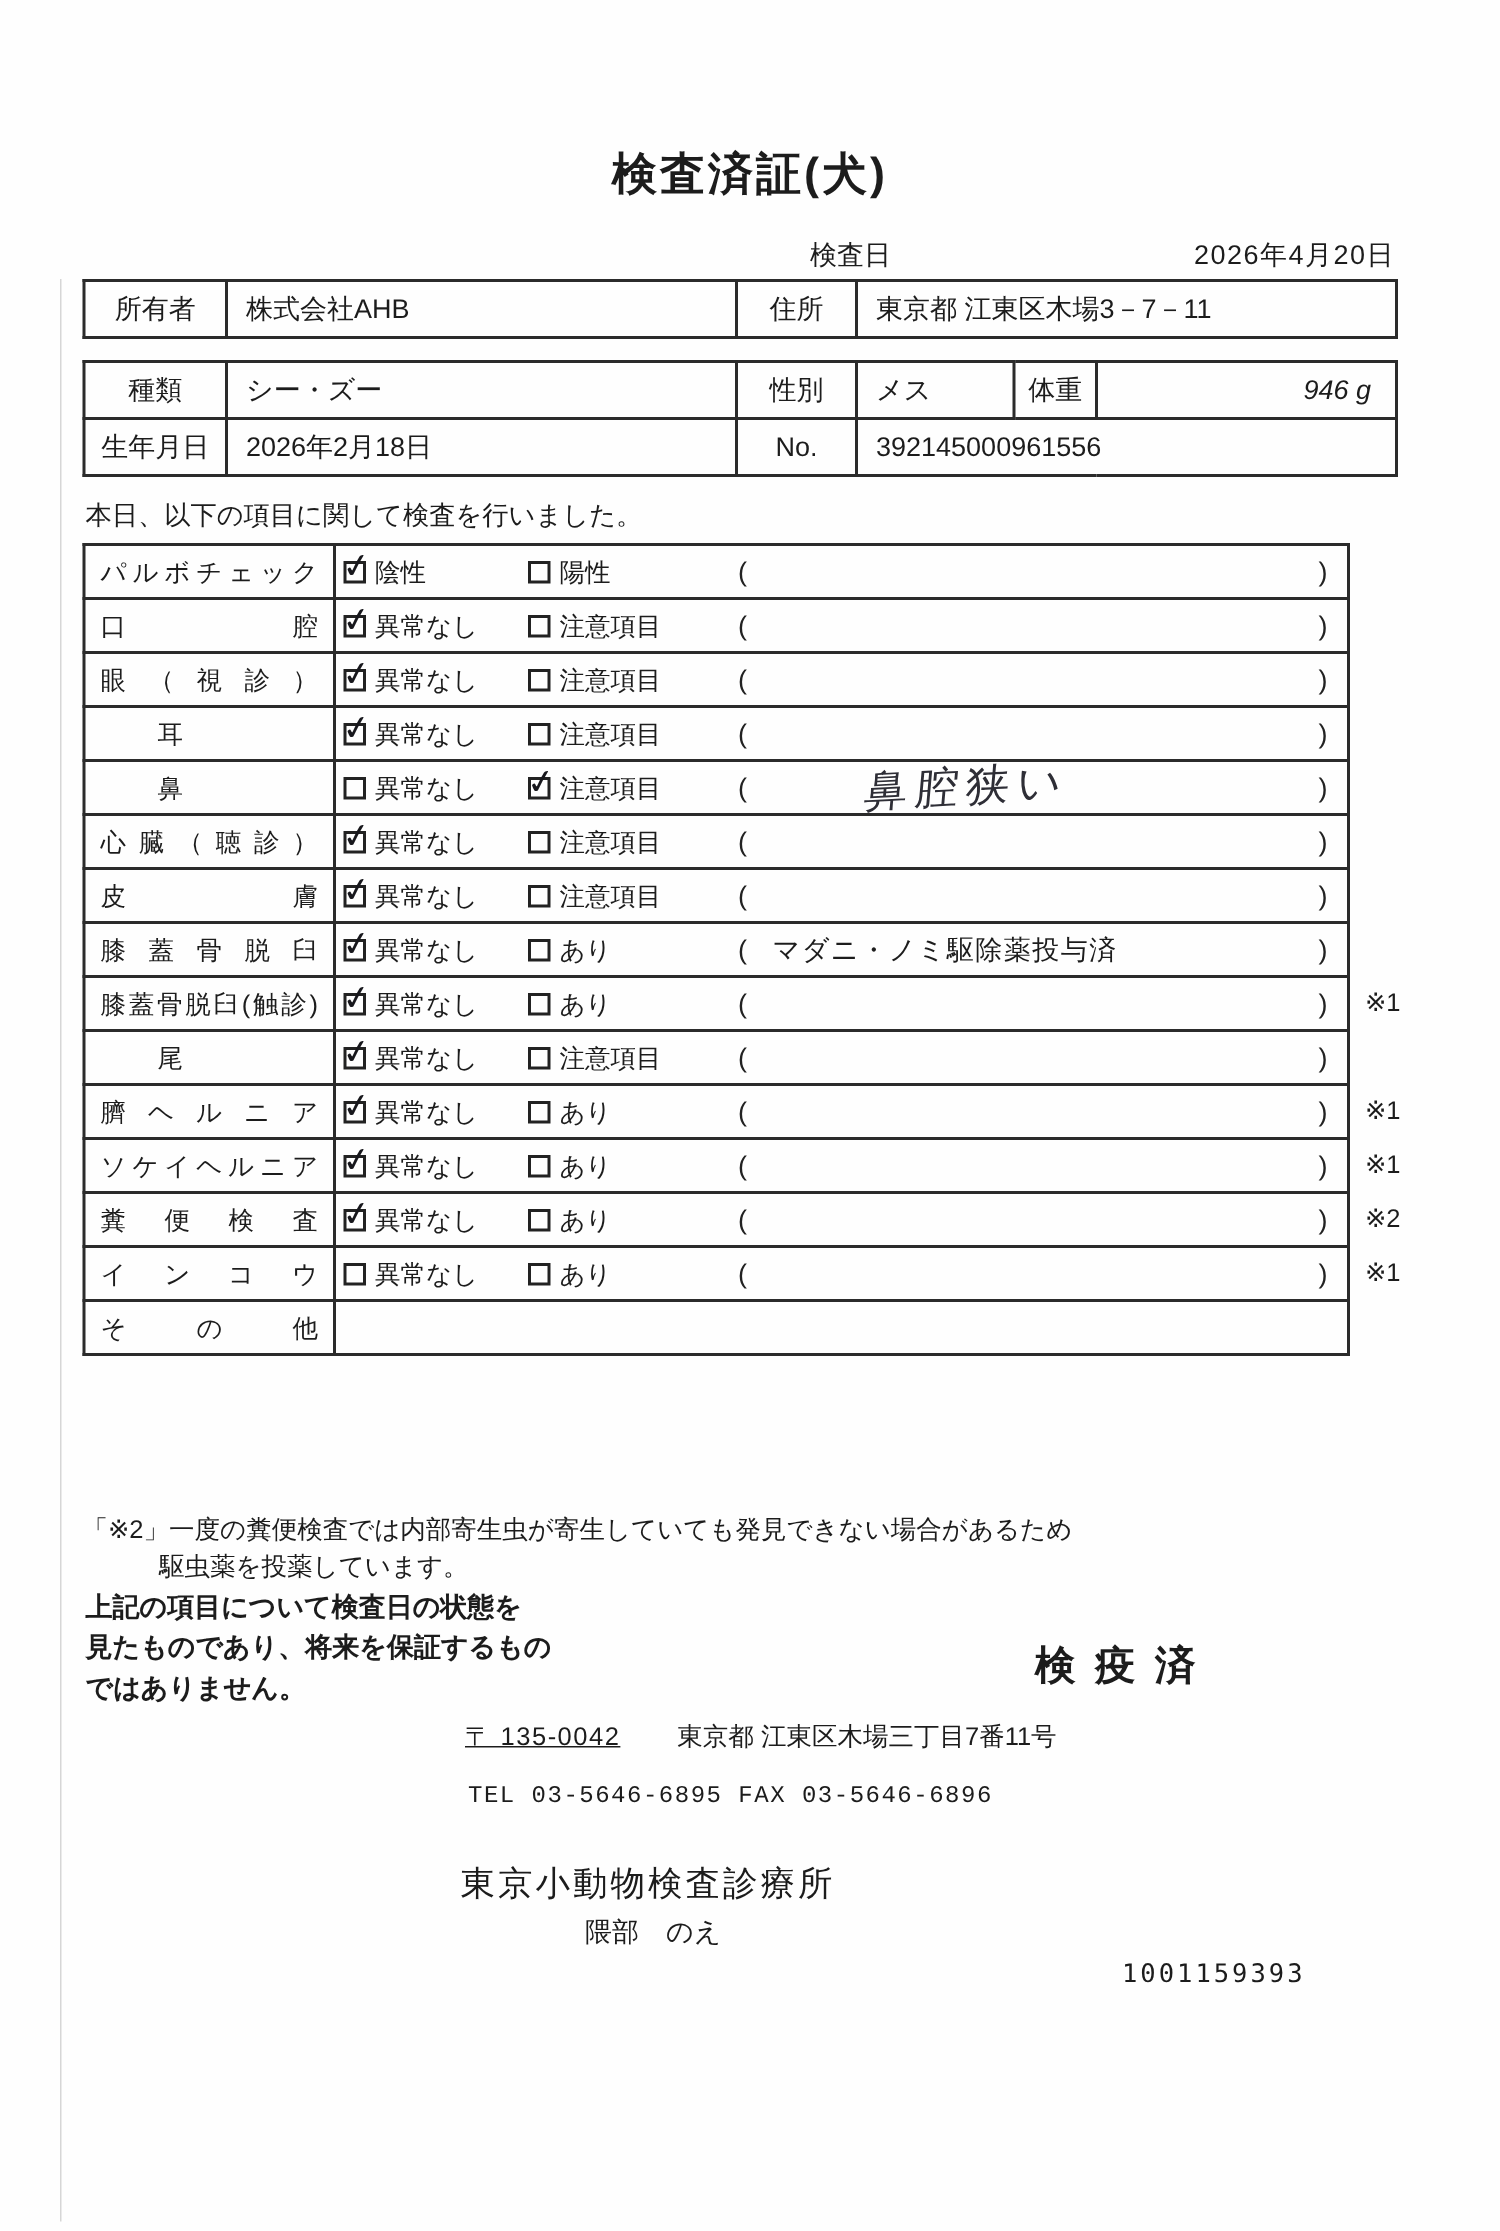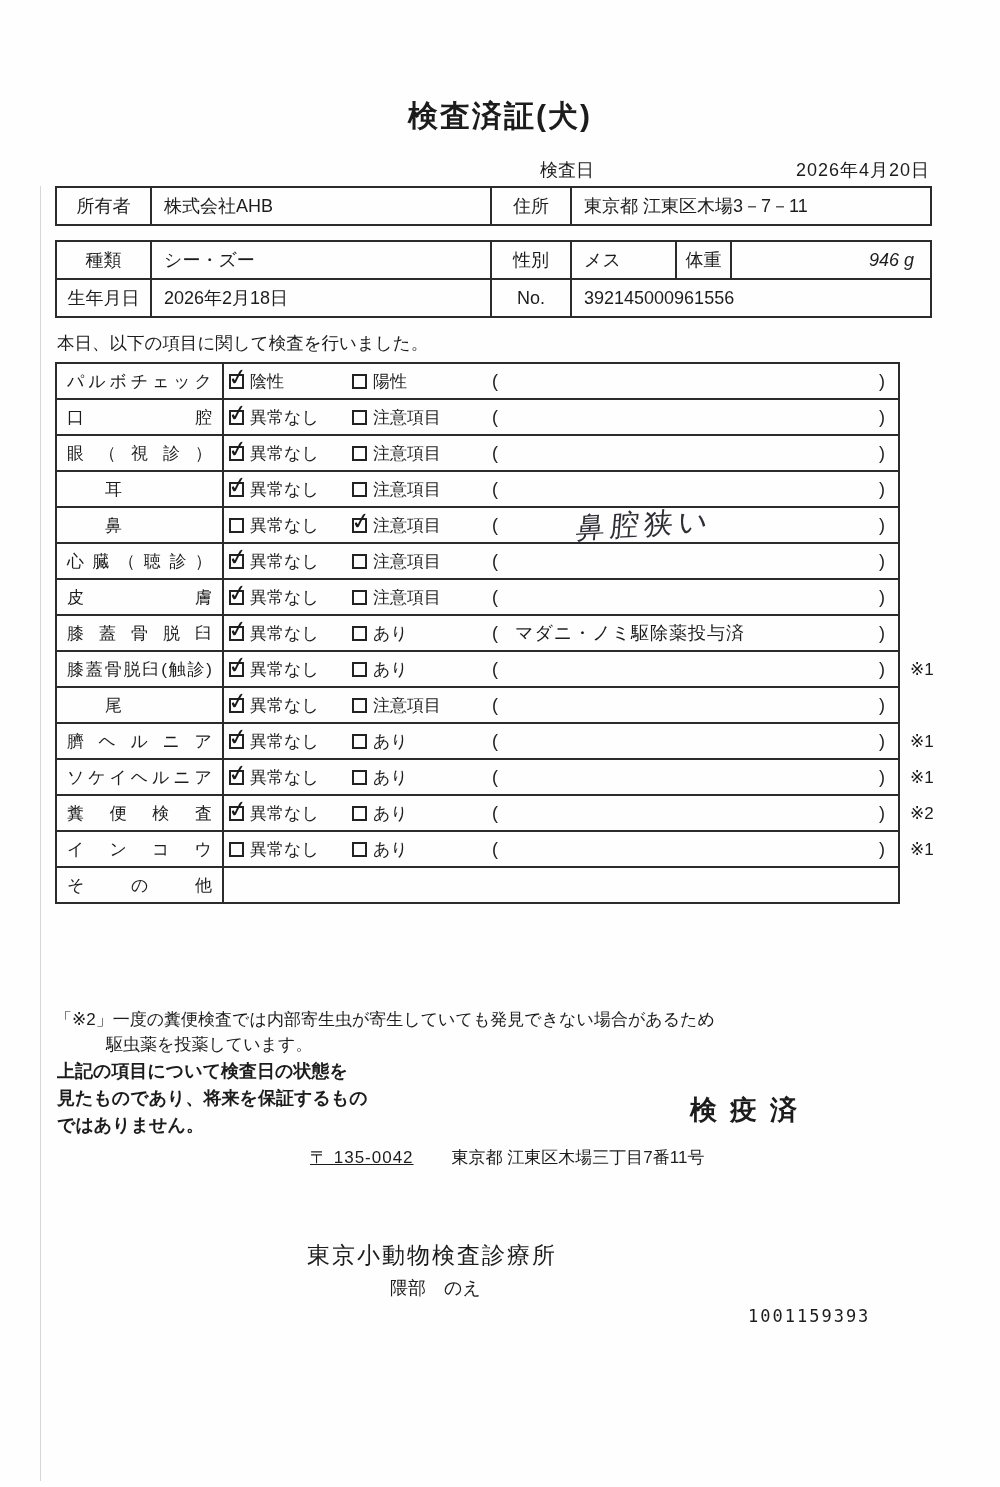--- a/index.html
+++ b/index.html
@@ -410,16 +410,17 @@
 
   <p class="disclaimer">上記の項目について検査日の状態を
 見たものであり、将来を保証するもの
 ではありません。</p>
 
   <div class="stamp">検疫済</div>
 
   <div class="addr-line">
     <span class="postal">〒 135-0042</span><span>東京都 江東区木場三丁目7番11号</span>
   </div>
+  <div class="tel-line">TEL 03-5646-6895  FAX 03-5646-6896</div>
   <div class="clinic-name">東京小動物検査診療所</div>
   <div class="staff-name">隈部　のえ</div>
   <div class="serial">1001159393</div>
 </div>
 
 </body></html>

